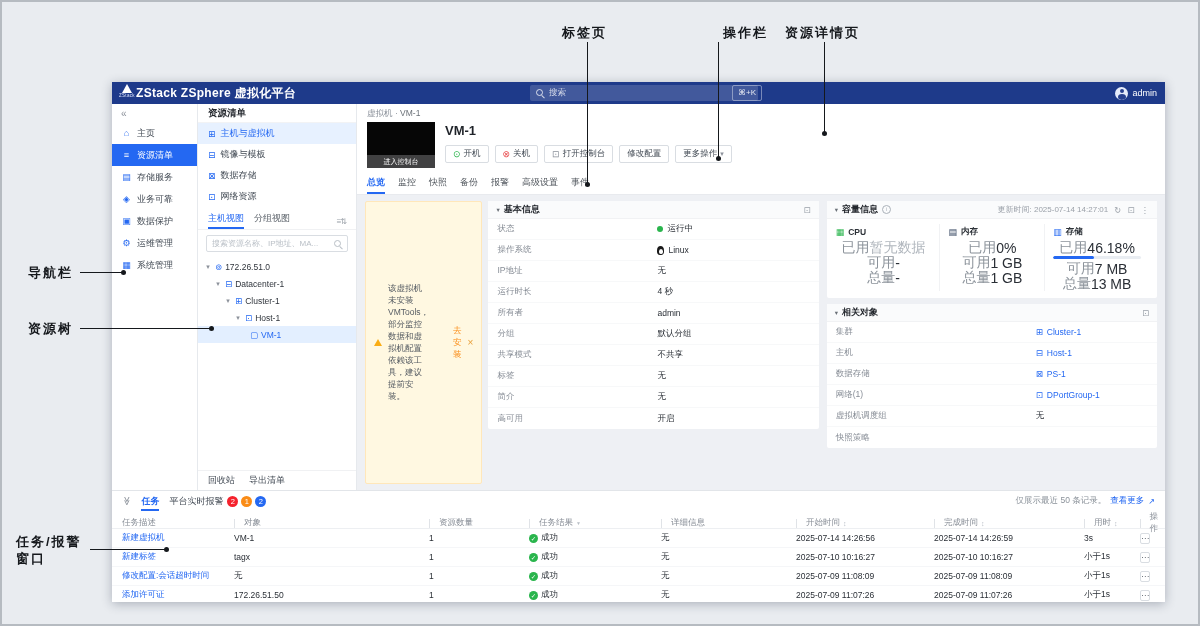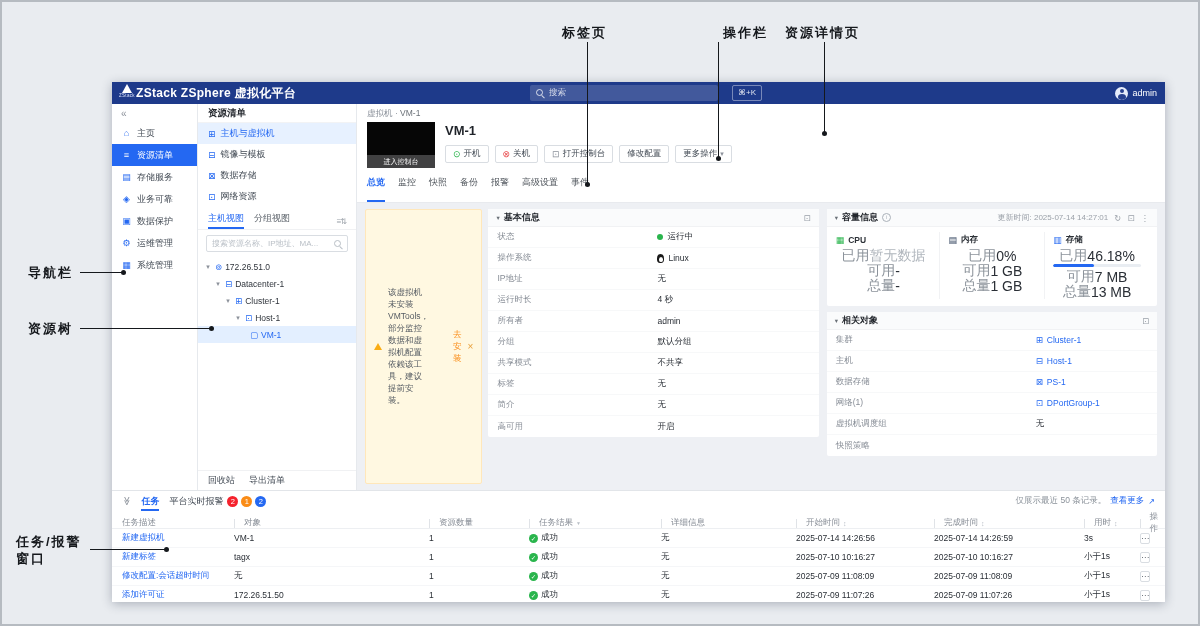--- a/index.html
+++ b/index.html
@@ -14,21 +14,21 @@
 
   
   .window{position:absolute;left:110px;top:80px;width:1053px;height:520px;background:#fff;box-shadow:0 2px 10px rgba(31,41,64,.3);display:flex;flex-direction:column;overflow:hidden;z-index:10}
 
   
   .topbar{position:relative;flex:0 0 22px;background:#1e3a8a;color:#fff;display:flex;align-items:center}
   .logo{position:absolute;left:7px;top:2px;display:flex;flex-direction:column;align-items:center;line-height:1}
   .logo-tri{width:0;height:0;border-left:5px solid transparent;border-right:5px solid transparent;border-bottom:9px solid #fff}
   .logo-text{font-size:4.5px;color:#dbe4ff;margin-top:1px;letter-spacing:.3px}
   .brand{margin-left:24px;font-size:12px;font-weight:bold;letter-spacing:.3px}
-  .search{position:absolute;left:418px;top:3px;width:188px;height:16px;background:rgba(255,255,255,.16);border-radius:2px;display:flex;align-items:center;gap:5px;padding:8px 6px;color:rgba(255,255,255,.78);font-size:8.5px;cursor:text}
+  .search{position:absolute;left:418px;top:3px;width:228px;height:16px;background:rgba(255,255,255,.16);border-radius:2px;display:flex;align-items:center;gap:5px;padding:8px 6px;color:rgba(255,255,255,.78);font-size:8.5px;cursor:text}
   .mag{position:relative;width:8px;height:8px;flex:0 0 8px}
   .mag::before{content:"";position:absolute;top:0;left:0;width:5px;height:5px;border:1px solid currentColor;border-radius:50%}
   .mag::after{content:"";position:absolute;left:6px;top:6px;width:3.5px;height:1px;background:currentColor;transform:rotate(45deg);transform-origin:0 0}
   .shortcut{position:absolute;left:620px;top:3px;height:16px;border:1px solid rgba(255,255,255,.4);border-radius:2px;padding:0 5px;font-size:8px;line-height:14px;color:rgba(255,255,255,.85)}
   .user{position:absolute;right:8px;top:0;height:22px;display:flex;align-items:center;gap:4px;font-size:9px;cursor:pointer}
   .avatar{width:13px;height:13px;border-radius:50%;background:#e6ecfa;position:relative;overflow:hidden}
   .avatar::before{content:"";position:absolute;top:2px;left:4.5px;width:4px;height:4px;border-radius:50%;background:#27408f}
   .avatar::after{content:"";position:absolute;top:7.5px;left:2.5px;width:8px;height:6px;border-radius:50%;background:#27408f}
 
   
@@ -71,21 +71,21 @@
   .vm-head-right{flex:1;min-width:0}
   .vm-title{font-size:13px;font-weight:bold;color:#1f2329;margin:1px 0 7px}
   .action-row{display:flex;gap:6px}
   .btn{height:18px;border:1px solid #d9dde2;border-radius:2px;background:#fff;display:inline-flex;align-items:center;gap:3px;padding:0 7px;font-size:8.5px;color:#424a54;cursor:pointer;white-space:nowrap}
   .ico-g{color:#2ab54d;font-size:9px}
   .ico-r{color:#e84749;font-size:9px}
   .ico-c{color:#8c929b;font-size:9px}
   .btn .dd{font-size:7px;color:#8c929b}
   .detail-tabs{display:flex;gap:13px;padding:4px 10px 0;border-bottom:1px solid #e8eaee;font-size:9px;color:#4e545b;flex:0 0 22px}
   .detail-tab{padding-bottom:5px;cursor:pointer;white-space:nowrap}
-  .detail-tab.active{color:#2468f2;font-weight:bold;border-bottom:2px solid #2468f2;padding-bottom:11px}
+  .detail-tab.active{color:#2468f2;font-weight:bold;border-bottom:2px solid #2468f2;padding-bottom:3px}
 
   .content{flex:1 1 auto;background:#eef0f4;padding:6px 8px;display:flex;gap:6px;min-height:0;overflow:hidden}
   .warn{flex:0 0 19px;background:#fff8e1;border:1px solid #ffe7ba;border-radius:2px;display:flex;align-items:center;gap:6px;padding:0 8px;font-size:8.5px;color:#565c63}
   .warn-tri{width:0;height:0;border-left:4px solid transparent;border-right:4px solid transparent;border-bottom:7px solid #faad14}
   .warn-link{color:#fa8c16;cursor:pointer;margin-left:18px}
   .warn-close{margin-left:auto;color:#e8a13c;font-size:10px;cursor:pointer;line-height:1}
   .warn-close::before{content:"×"}
 
   .cols{flex:1 1 auto;display:flex;gap:8px;min-height:0}
   .col{flex:1 1 0;min-width:0;display:flex;flex-direction:column;gap:6px}

